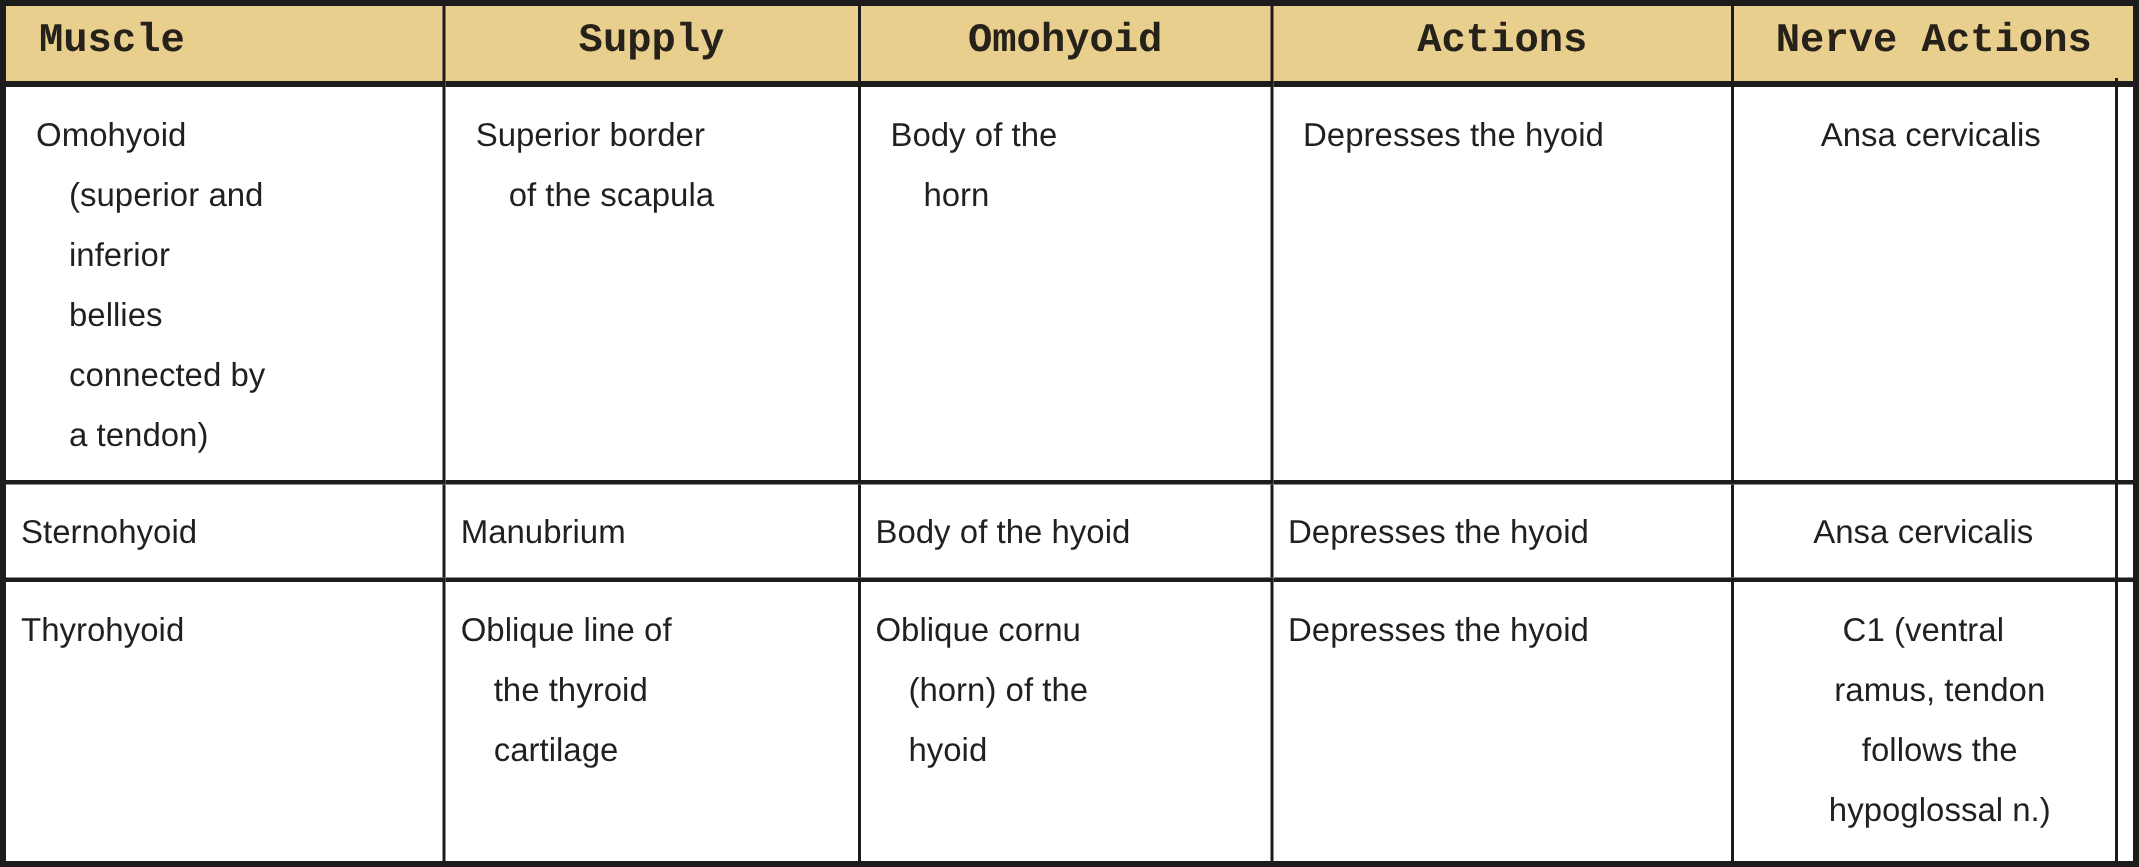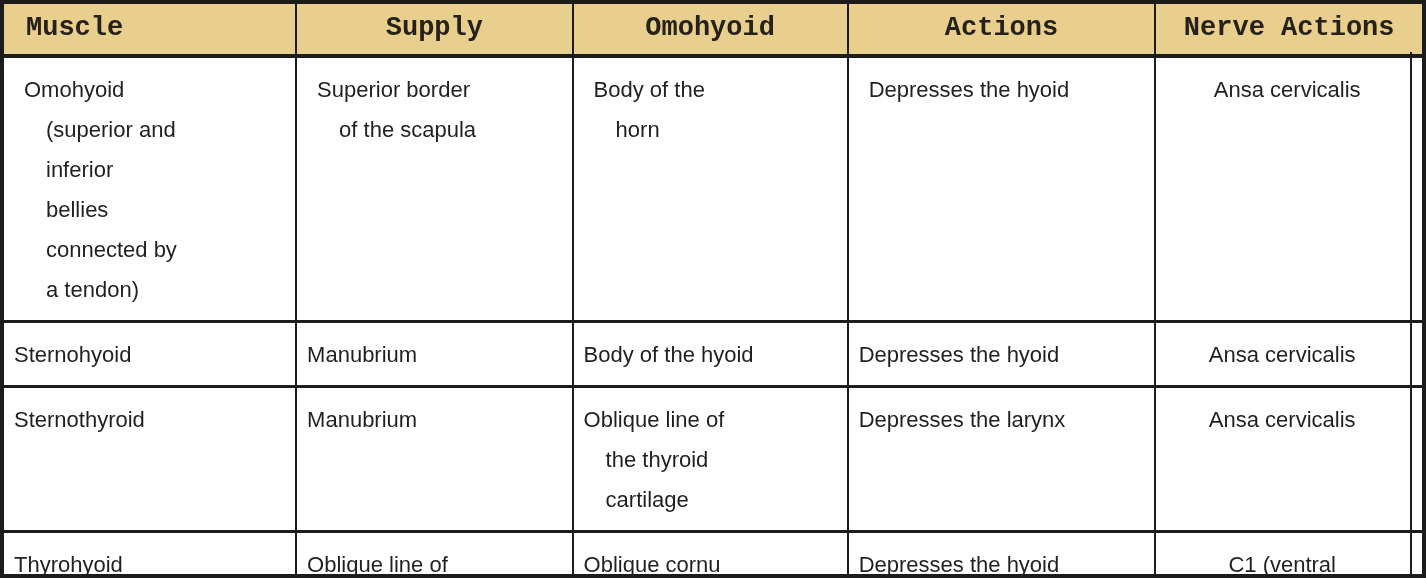--- a/index.html
+++ b/index.html
@@ -124,29 +124,20 @@
         <td>Depresses the hyoid</td>
         <td>Ansa cervicalis</td>
       </tr>
       <tr class="r2">
         <td>Sternohyoid</td>
         <td>Manubrium</td>
         <td>Body of the hyoid</td>
         <td>Depresses the hyoid</td>
         <td>Ansa cervicalis</td>
       </tr>
-      <tr class="r3">
-        <td>Sternothyroid</td>
-        <td>Manubrium</td>
-        <td>Oblique line of
-the thyroid
-cartilage</td>
-        <td>Depresses the larynx</td>
-        <td>Ansa cervicalis</td>
-      </tr>
       <tr class="r4">
         <td>Thyrohyoid</td>
         <td>Oblique line of
 the thyroid
 cartilage</td>
         <td>Oblique cornu
 (horn) of the
 hyoid</td>
         <td>Depresses the hyoid</td>
         <td>C1 (ventral

